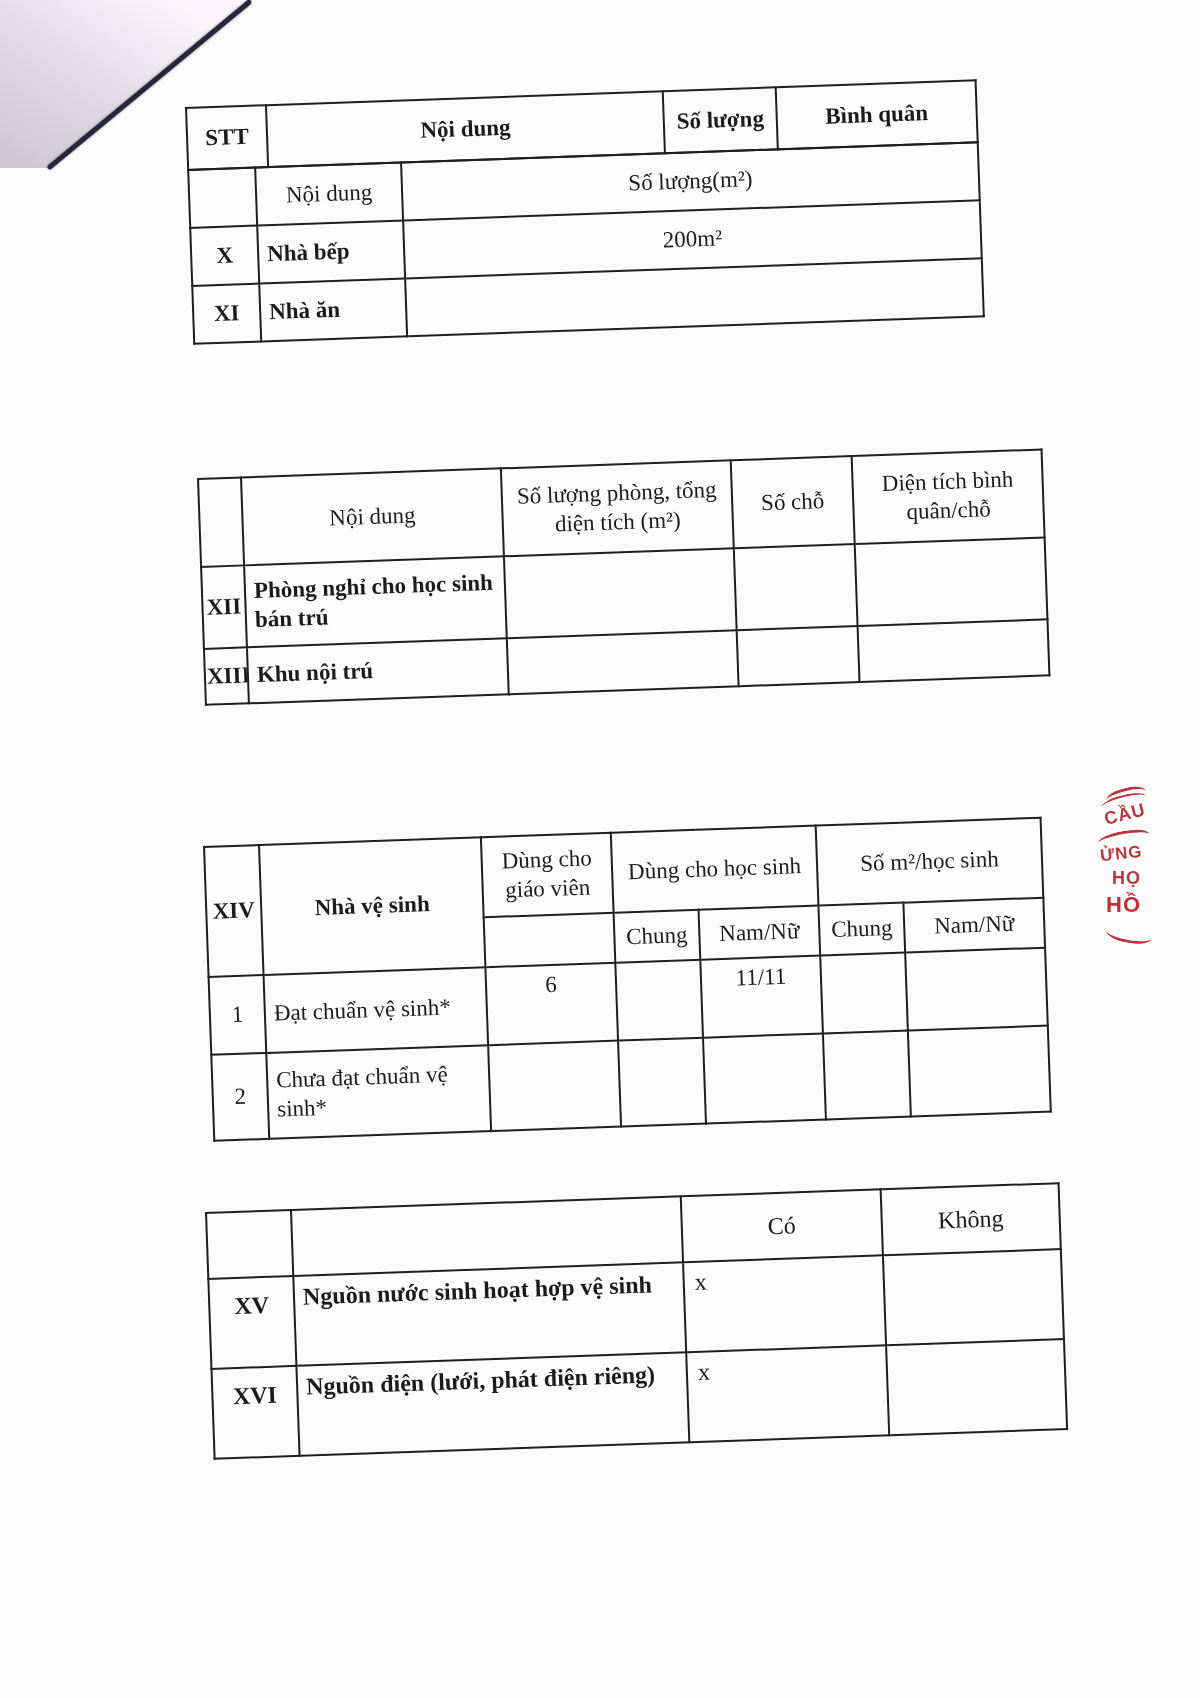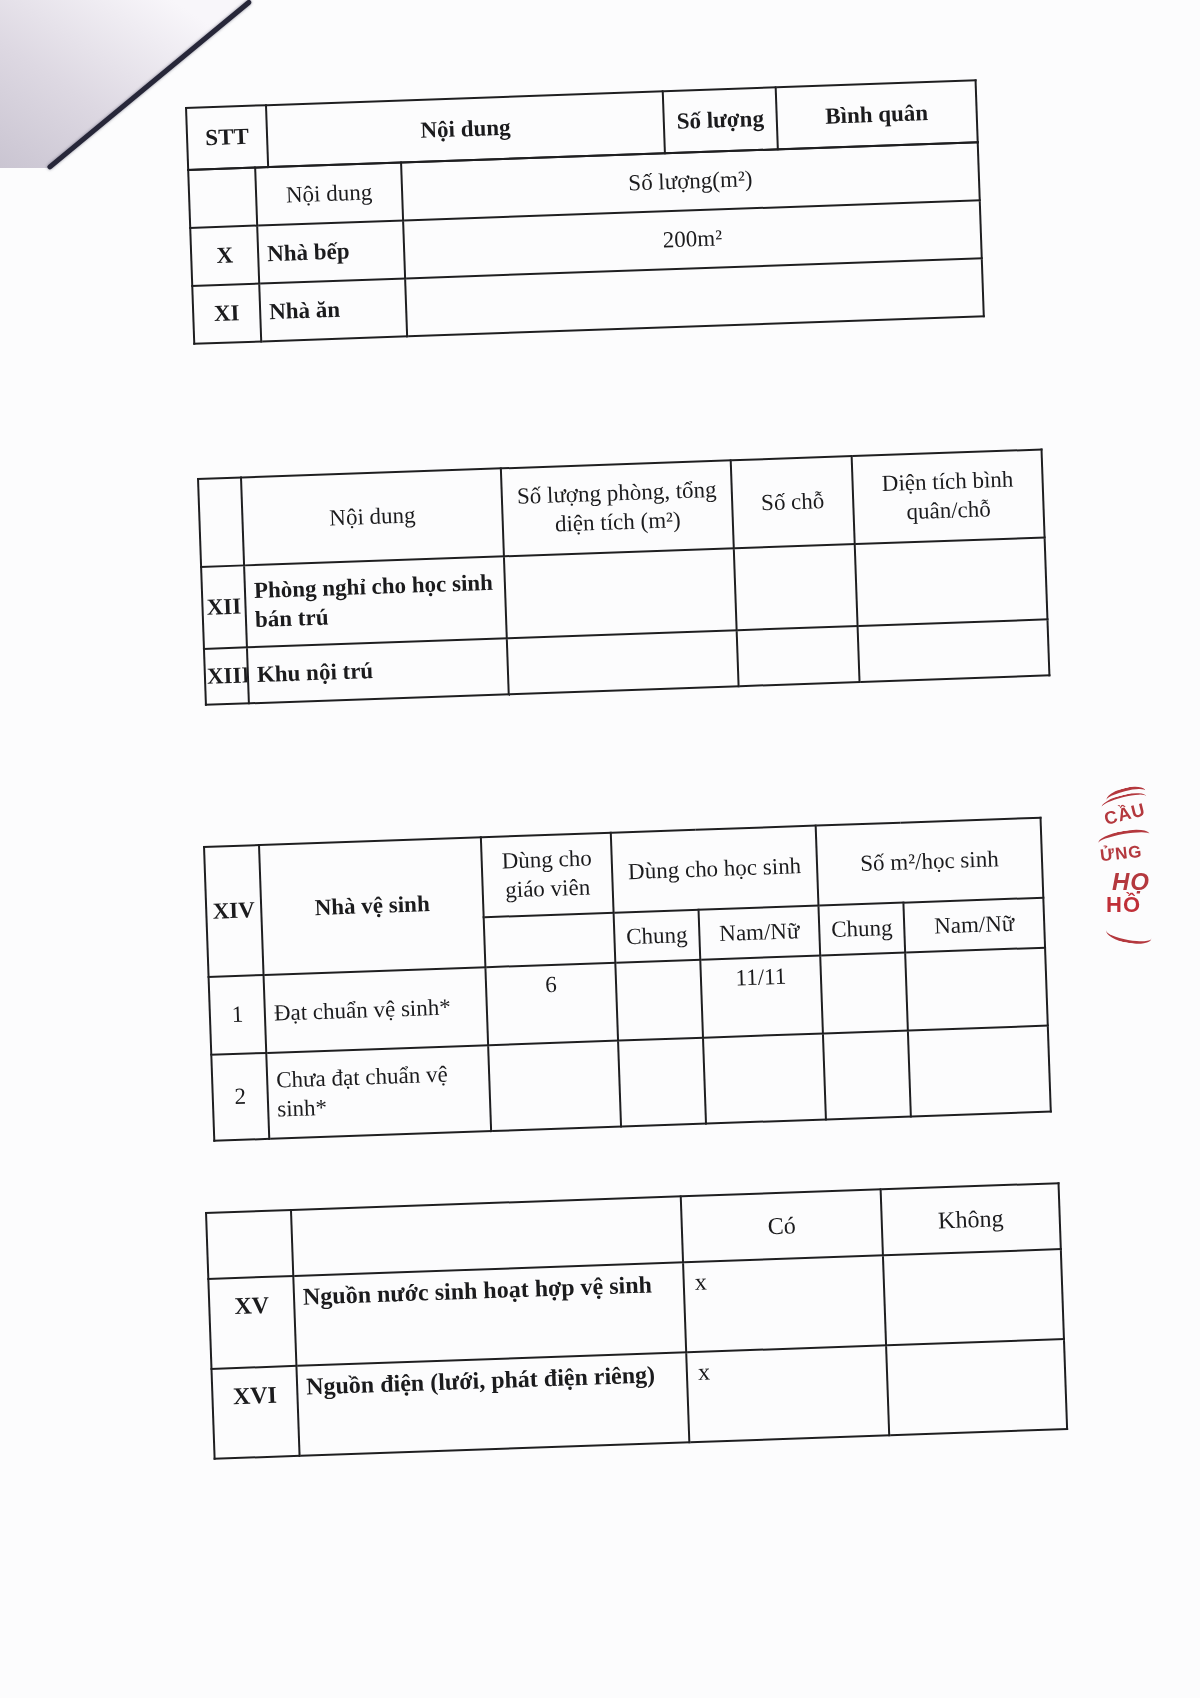--- a/index.html
+++ b/index.html
@@ -46,21 +46,21 @@
   .t4 td{font-size:24px;}
   
   .stamp{
     position:absolute;left:1098px;top:786px;width:78px;height:170px;
     font-family:"Liberation Sans","DejaVu Sans",sans-serif;
     color:#b4383e;
   }
   .stamp .frag{position:absolute;font-weight:bold;letter-spacing:1px;white-space:nowrap;}
   .frag-1{left:6px;top:18px;font-size:18px;transform:rotate(-14deg);}
   .frag-2{left:2px;top:58px;font-size:17px;transform:rotate(-6deg);}
-  .frag-3{left:14px;top:82px;font-size:24px;font-style:italic;}
+  .frag-3{left:14px;top:82px;font-size:18px;}
   .frag-4{left:8px;top:106px;font-size:22px;color:#c02f38;}
   .arc{position:absolute;height:12px;border:0 solid #b4383e;border-radius:50%;}
   .arc-1{left:8px;top:2px;width:40px;border-top-width:3px;transform:rotate(-14deg);}
   .arc-2{left:3px;top:9px;width:46px;border-top-width:2px;transform:rotate(-14deg);}
   .arc-3{left:0px;top:45px;width:52px;border-top-width:3px;transform:rotate(-10deg);}
   .arc-4{left:8px;top:140px;width:46px;height:14px;border-bottom-width:3px;transform:rotate(10deg);}
 </style>
 </head>
 <body>
 

